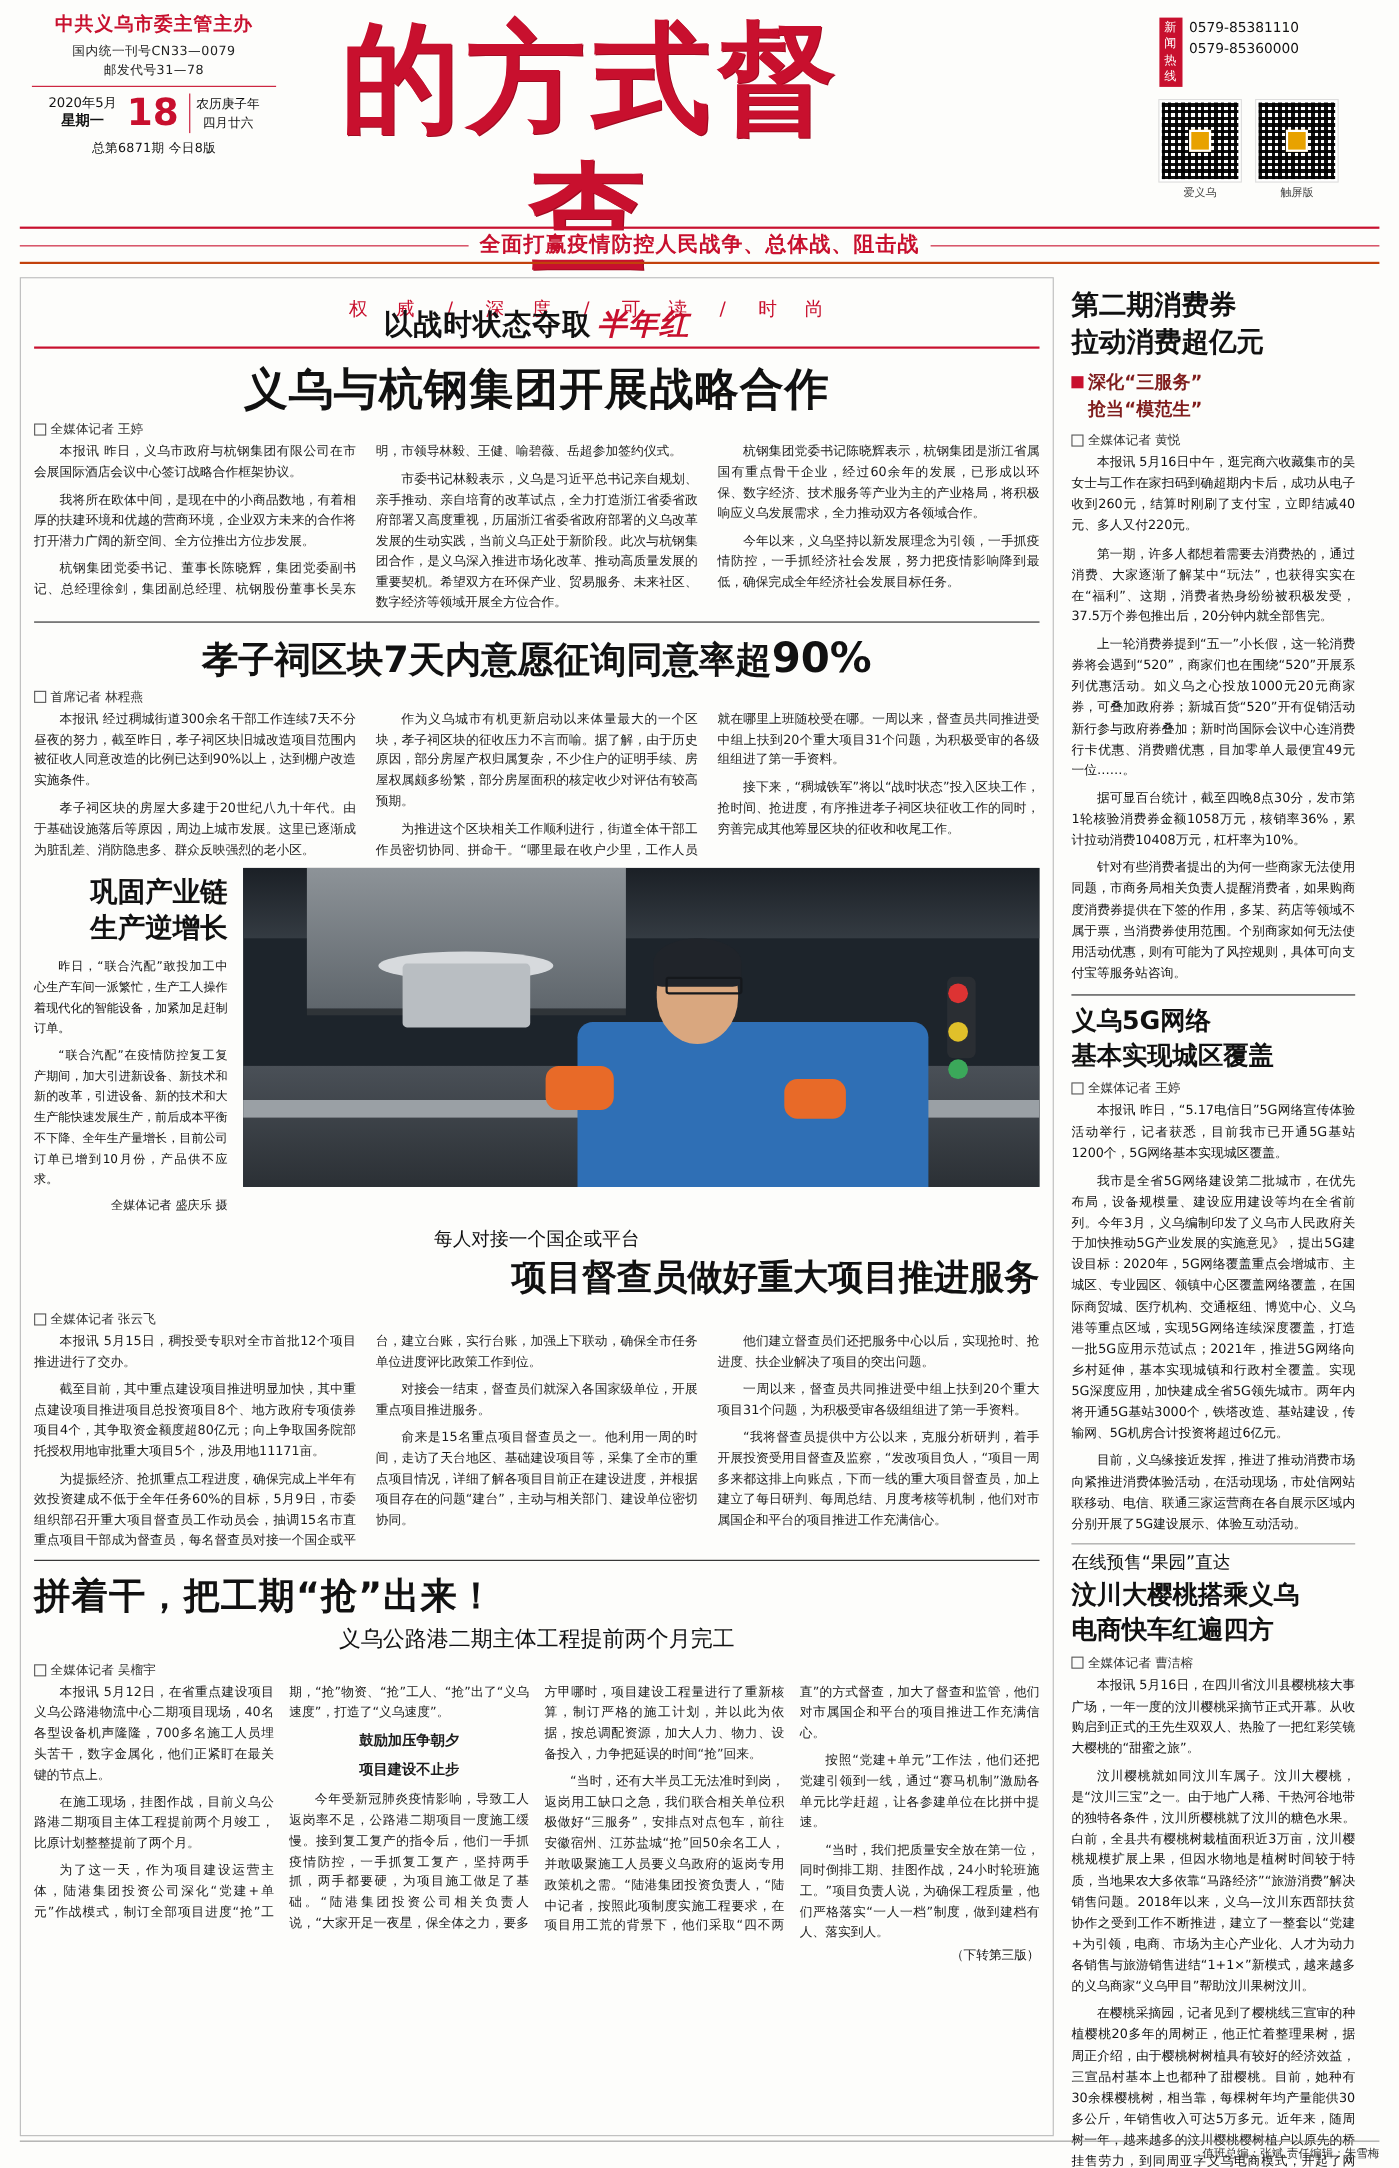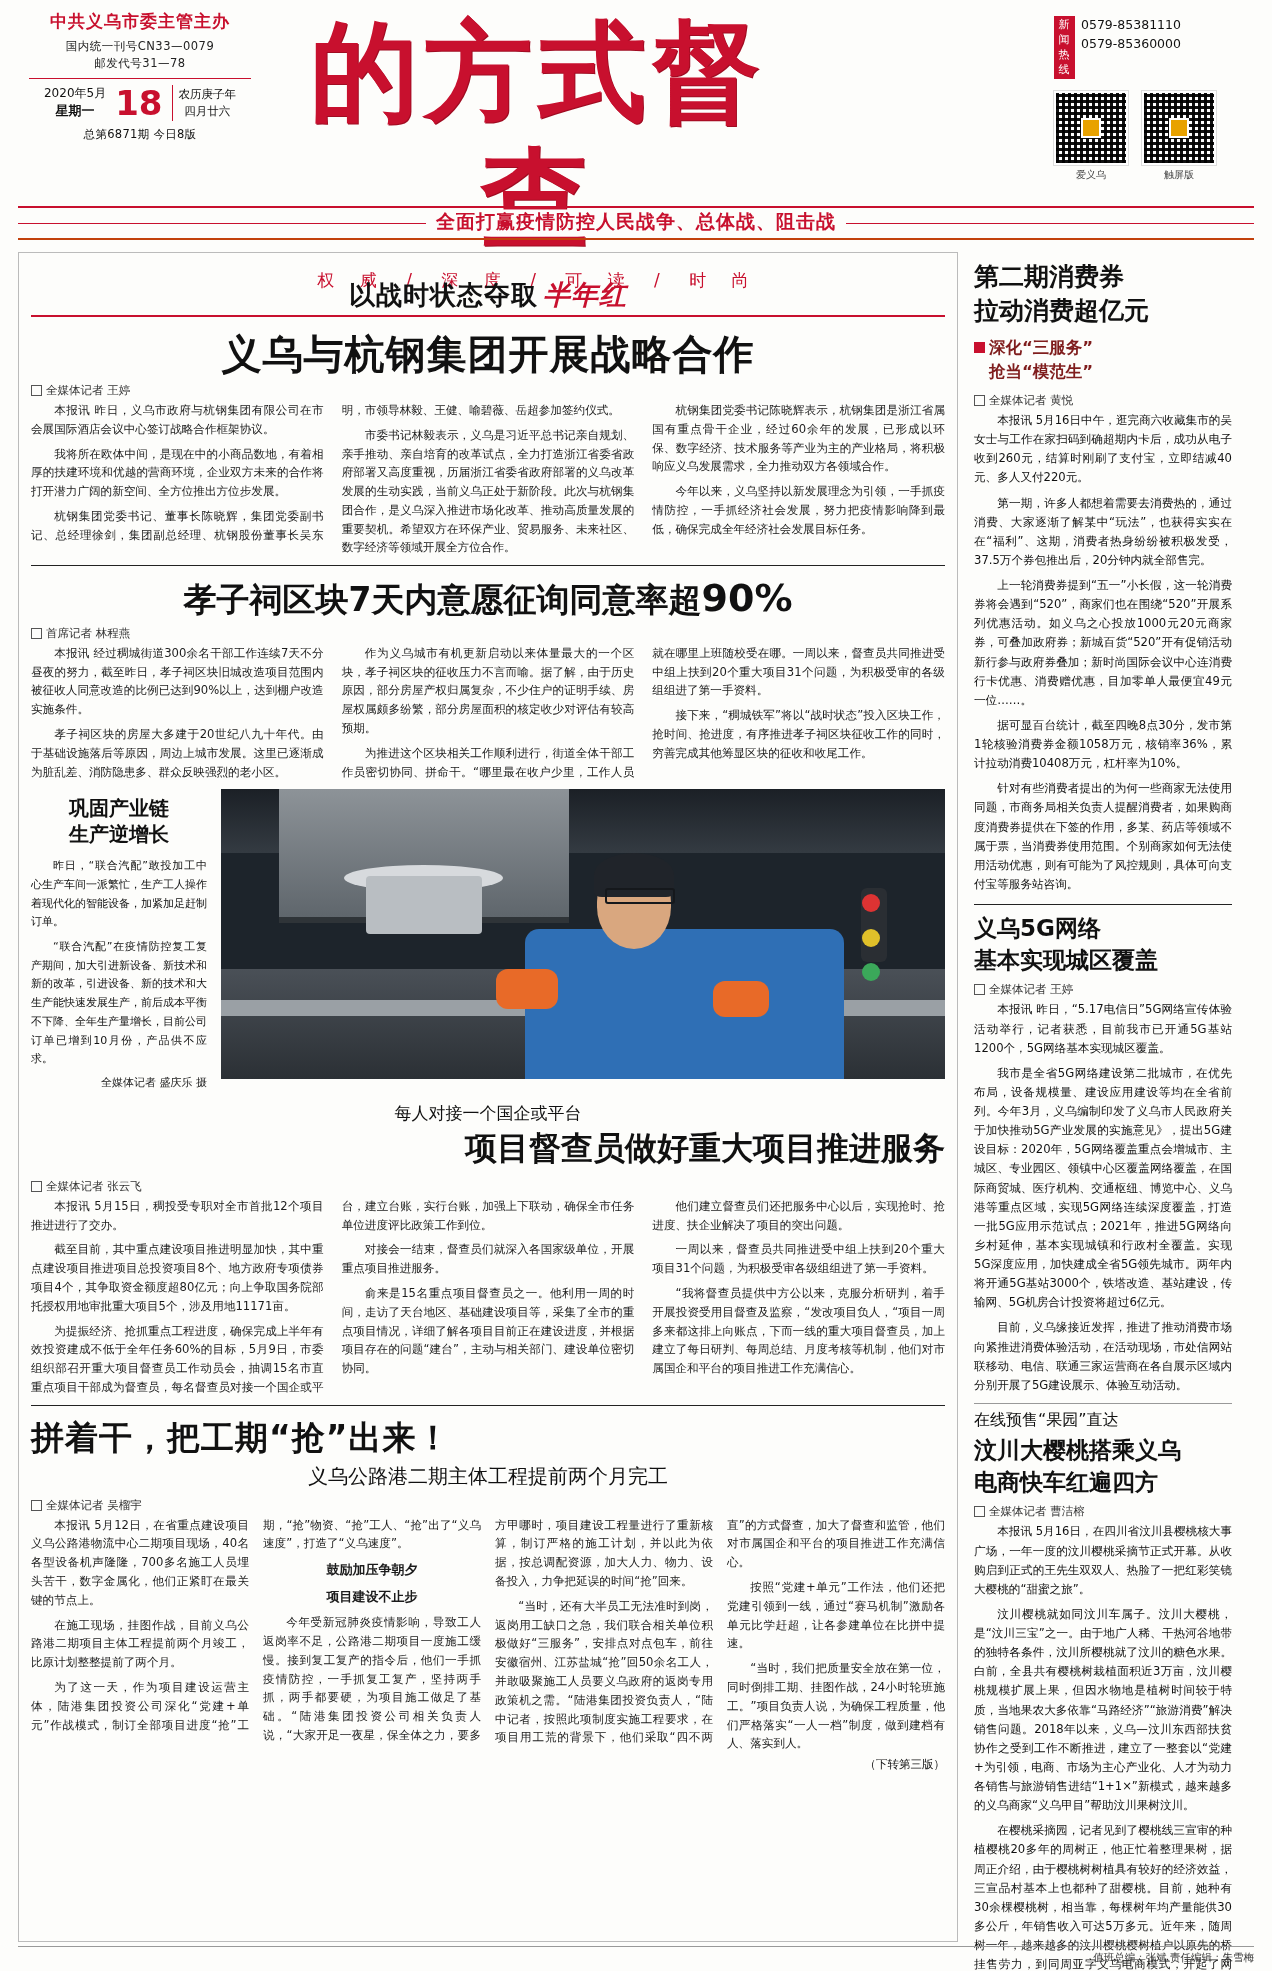--- a/index.html
+++ b/index.html
@@ -132,22 +132,22 @@
   h2.head2 {
     margin:10px 0 4px; text-align:center; font-size:33px; font-weight:bold;
     letter-spacing:0px; line-height:1.2;
   }
   h2.head2 .big { font-size:38px; }
 
   .midrow { display:flex; gap:14px; margin-top:8px; }
   .midrow .left-block { width:176px; }
   .midrow .photo-block { flex:1; }
   h3.vhead {
-    font-size:20px; font-weight:bold; line-height:1.3; margin:6px 0 10px;
-    text-align:center;
+    font-size:25px; font-weight:bold; line-height:1.3; margin:6px 0 10px;
+    text-align:right;
   }
   .cutline { font-size:11px; line-height:1.7; text-align:justify; text-indent:2em; margin:0 0 6px;}
   .credit { font-size:11px; text-align:right; color:#222; }
 
   .photo {
     width:100%; height:290px; position:relative; overflow:hidden;
     background:#1d242b;
   }
   
   .photo .floor { position:absolute; left:0; right:0; bottom:0; height:38%; background:linear-gradient(#4a5057,#2b3035); }

